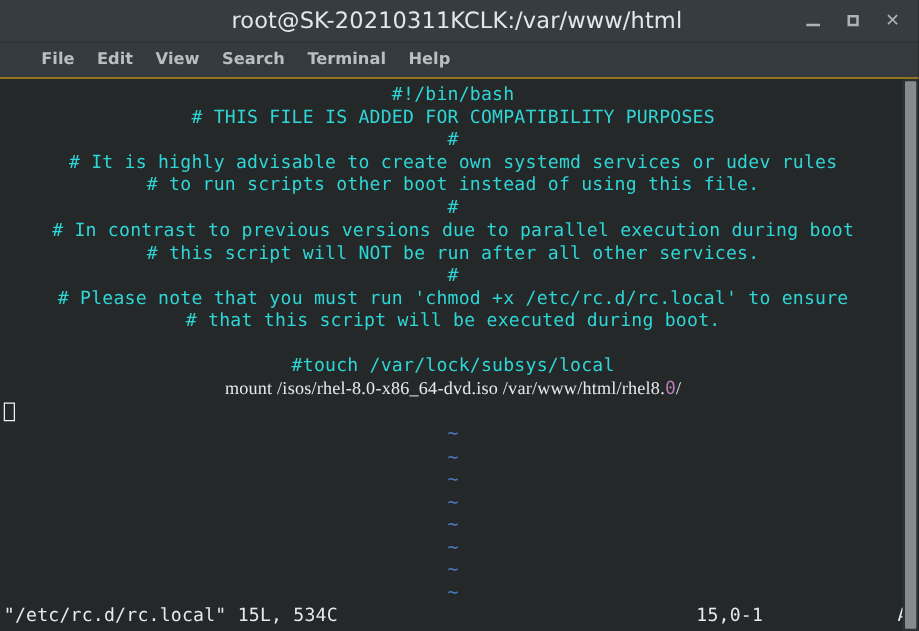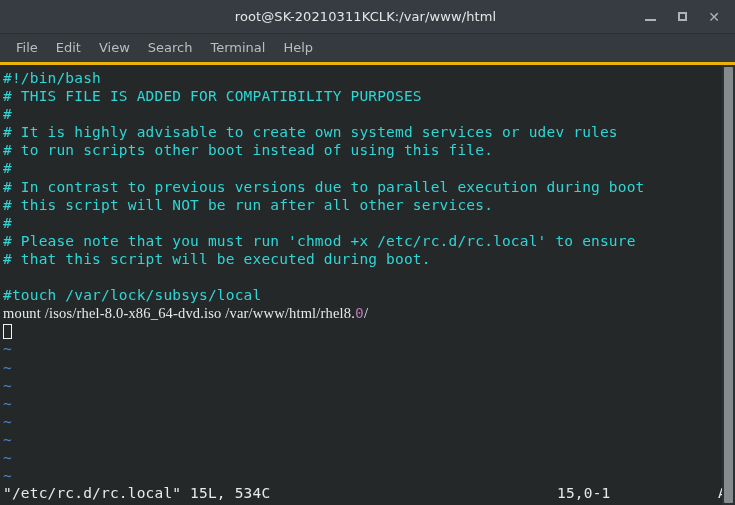--- a/index.html
+++ b/index.html
@@ -26,21 +26,21 @@
     height: 33px;
     flex: 0 0 33px;
     background: #363c41;
     border-bottom: 1px solid #2b3033;
     display: flex;
     align-items: center;
     justify-content: center;
   }
   .titlebar-title {
     font-family: "DejaVu Sans", sans-serif;
-    font-size: 13px;
+    font-size: 18px;
     color: #e4e7e8;
     letter-spacing: 0.1px;
     white-space: nowrap;
     padding-right: 4px;
   }
   .window-controls {
     position: absolute;
     right: 6px;
     top: 0;
     height: 33px;
@@ -75,24 +75,25 @@
     font-size: 14px;
     line-height: 1;
     color: #aeb4b6;
   }
 
   
   .menubar {
     height: 28px;
     flex: 0 0 28px;
     background: #343a3d;
-    border-bottom: 3px solid #eab308;
-    display: flex;
-    align-items: center;
-    padding-left: 7px;
+    border-bottom: 1px solid #eab308;
+    display: flex;
+    align-items: center;
+    padding-left: 24px;
+    font-weight: bold;
   }
   .menu-item {
     font-family: "DejaVu Sans", sans-serif;
     font-size: 13px;
     color: #b9bfc1;
     padding: 3px 9px 4px 9px;
     white-space: nowrap;
   }
 
   
@@ -111,20 +112,21 @@
     padding: 4px 0 0 3px;
     box-sizing: border-box;
   }
   .line {
     height: 18.1px;
     line-height: 18.1px;
     font-size: 14.5px;
     letter-spacing: 0.18px;
     white-space: pre;
     color: #d6dadb;
+    text-align: center;
   }
   .c-comment { color: #2fd6d6; }
   .c-plain   { color: #e6eaea; font-family: Liberation Serif, serif; }
   .c-tilde   { color: #4a7fc4; }
   .c-number  { color: #b97ab5; }
 
   .cursor-line {
     height: 18.1px;
     line-height: 18.1px;
   }

